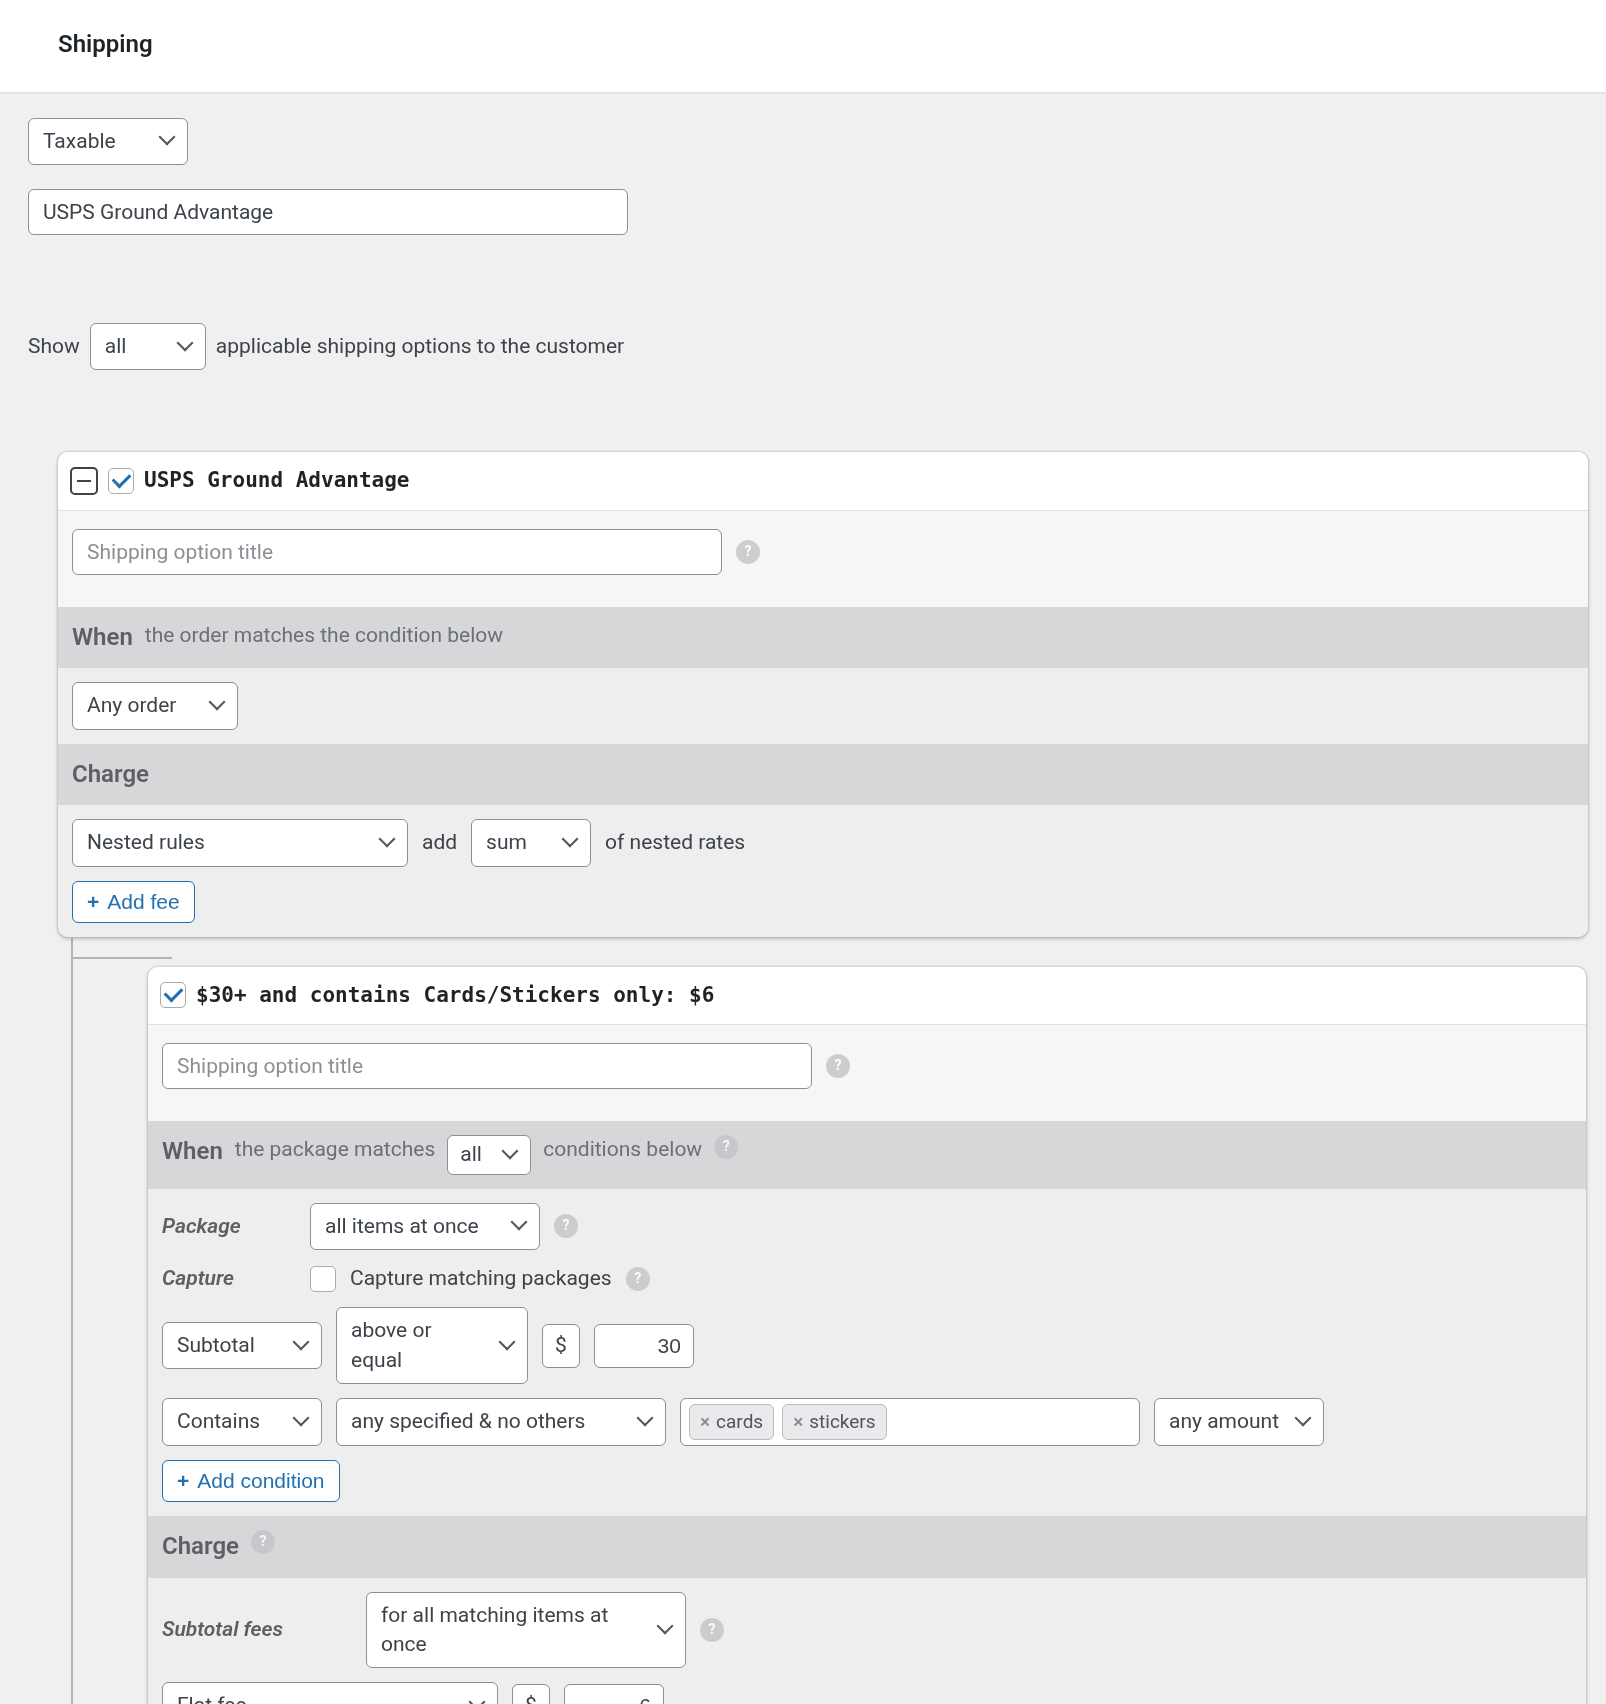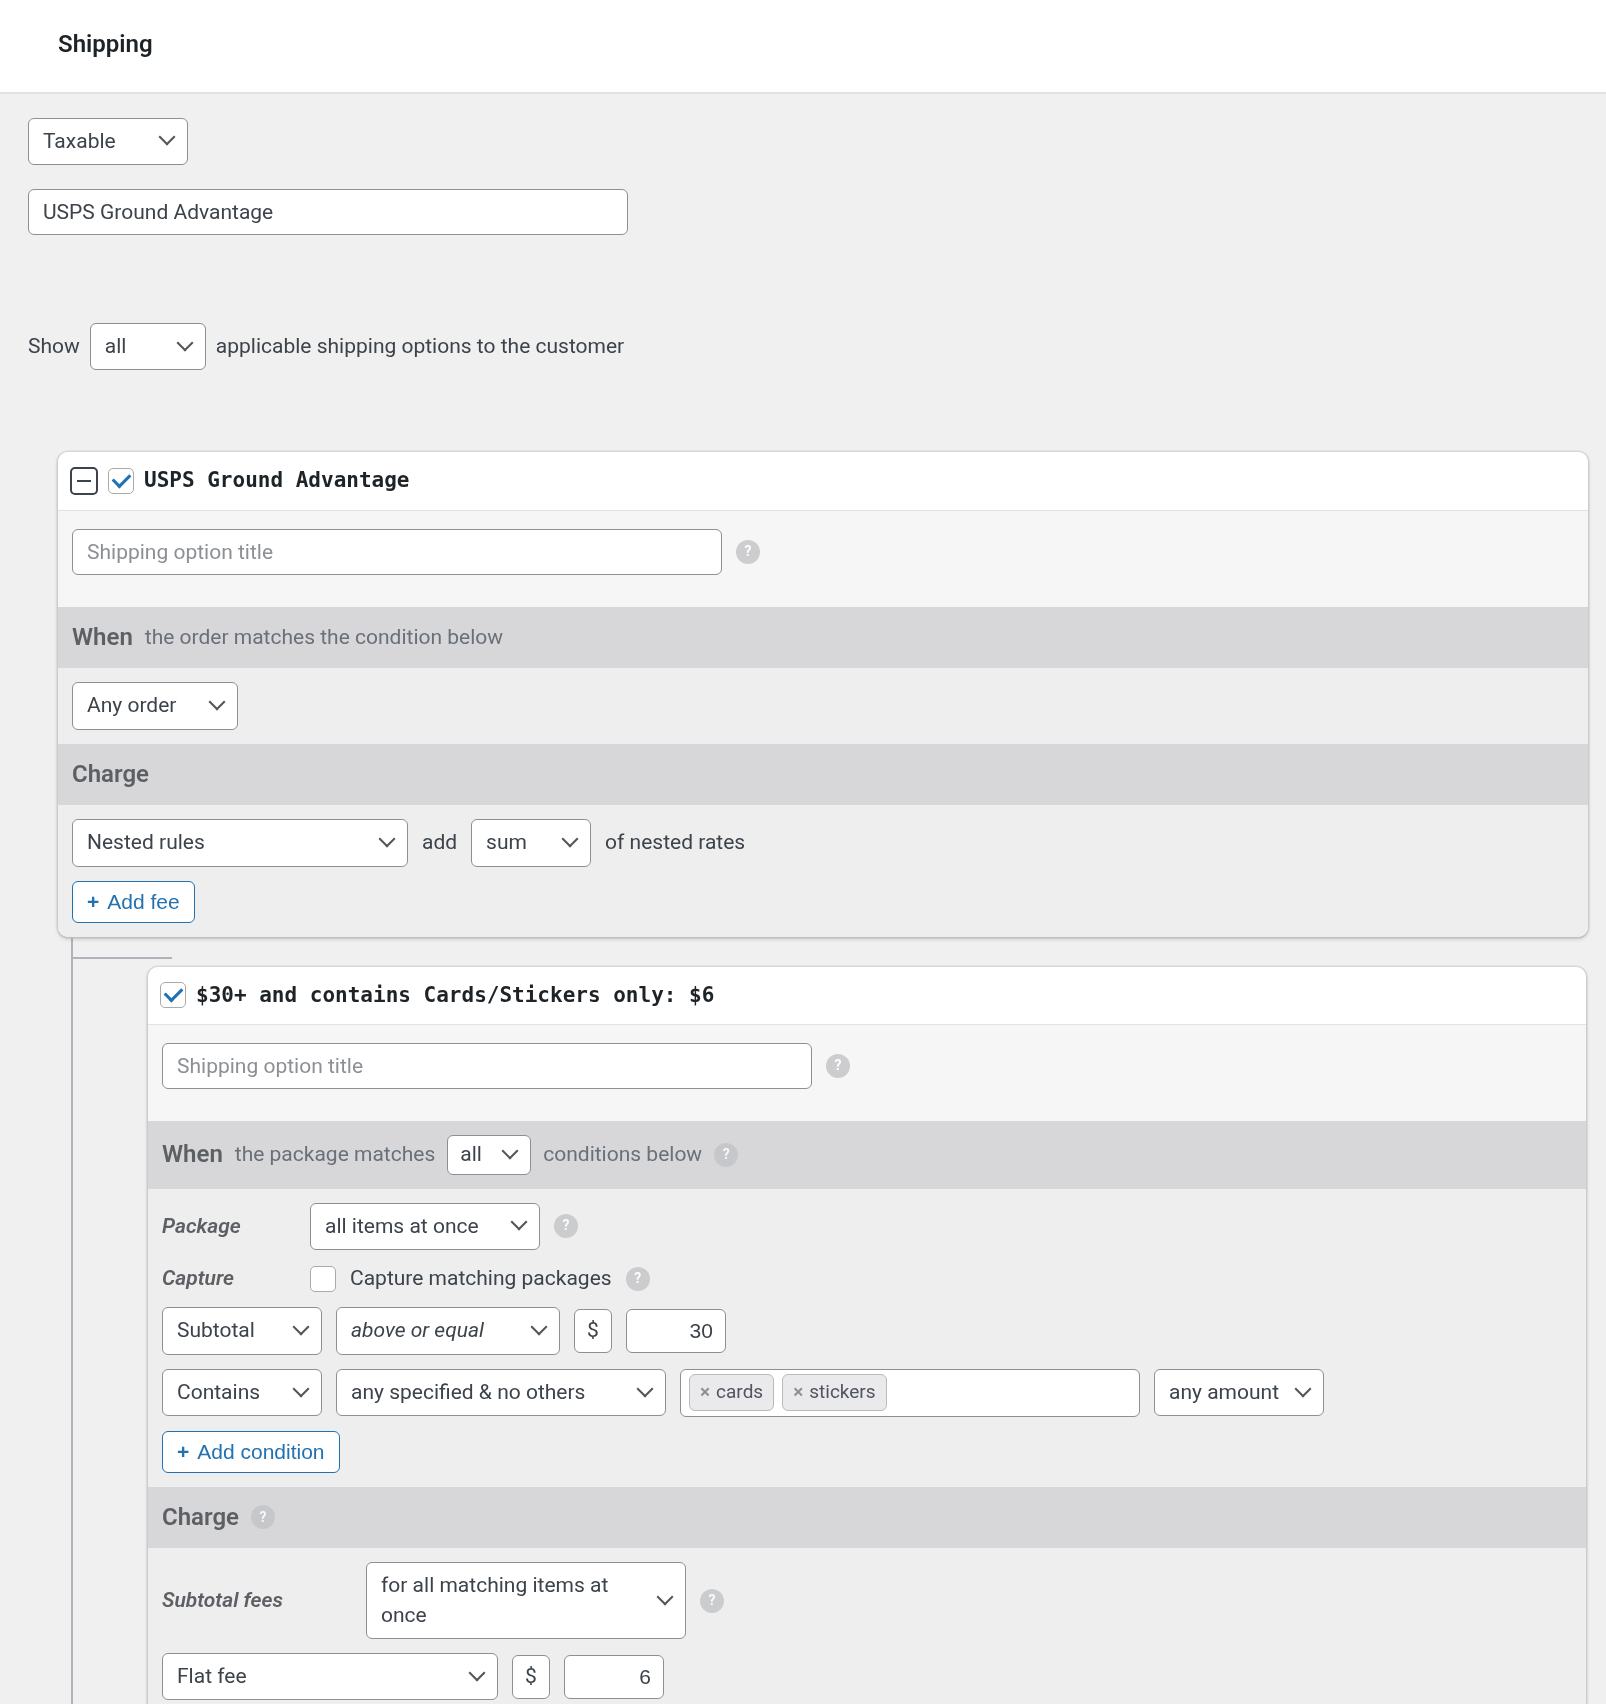--- a/index.html
+++ b/index.html
@@ -157,21 +157,21 @@
   }
   .qmark::after { content: "?"; }
 
   .panel-body { padding: 18px 14px 20px; }
   .body-row { display: flex; align-items: center; gap: 14px; margin-bottom: 12px; flex-wrap: wrap; }
 
   .section-bar {
     background: #d7d7d9;
     padding: 14px 14px;
     display: flex;
-    align-items: center;
+    align-items: flex-start;
     gap: 12px;
     flex-wrap: wrap;
   }
   .section-bar .section-title {
     font-weight: 600;
     font-size: 24px;
     color: #5c5f63;
   }
   .section-bar .section-sub {
     color: #69707a;
@@ -403,21 +403,21 @@
             <div class="check-box"></div>
             <span>Capture matching packages</span>
             <span class="qmark"></span>
           </div>
 
           <div class="body-row">
             <div class="sel" style="width:160px;">
               <span>Subtotal</span>
               <span class="chev-down"></span>
             </div>
-            <div class="sel" style="width:224px;font-style:italic;">
+            <div class="sel" style="width:192px;">
               <span>above or equal</span>
               <span class="chev-down"></span>
             </div>
             <span class="currency-box">$</span>
             <input class="num-input" value="30" style="">
           </div>
 
           <div class="body-row">
             <div class="sel" style="width:160px;">
               <span>Contains</span>

